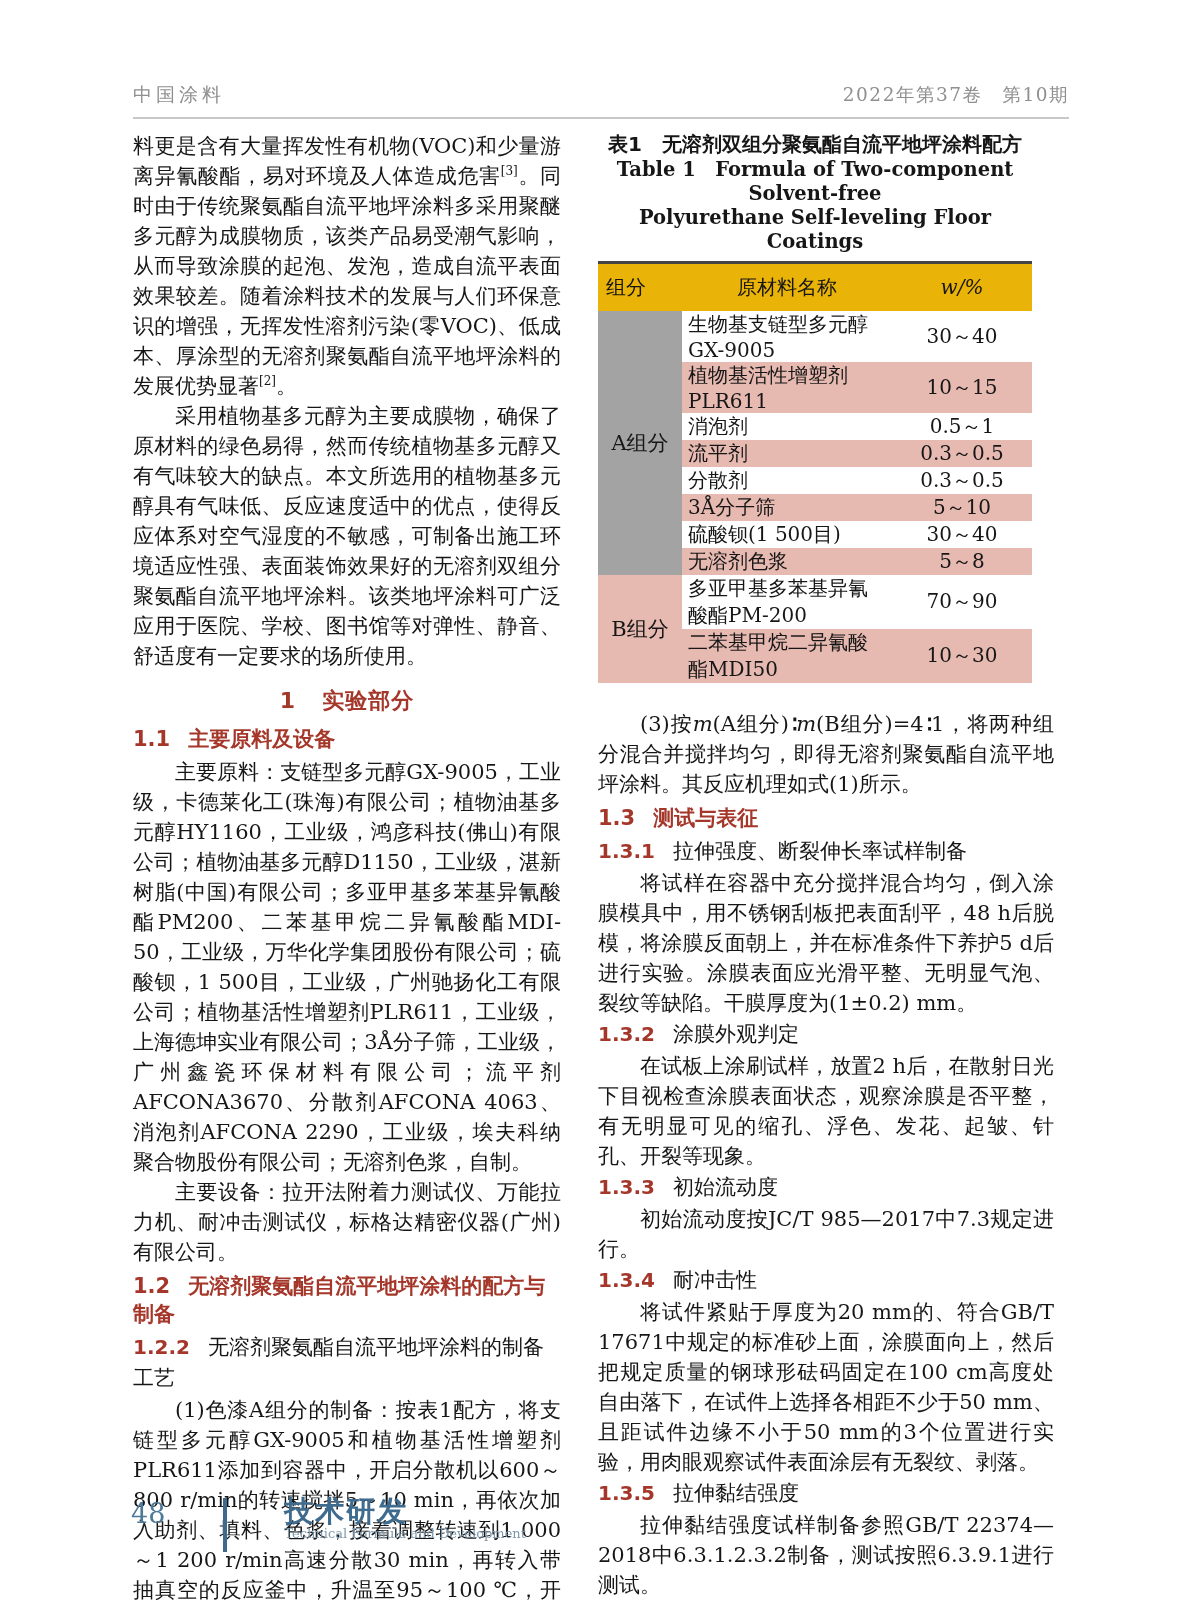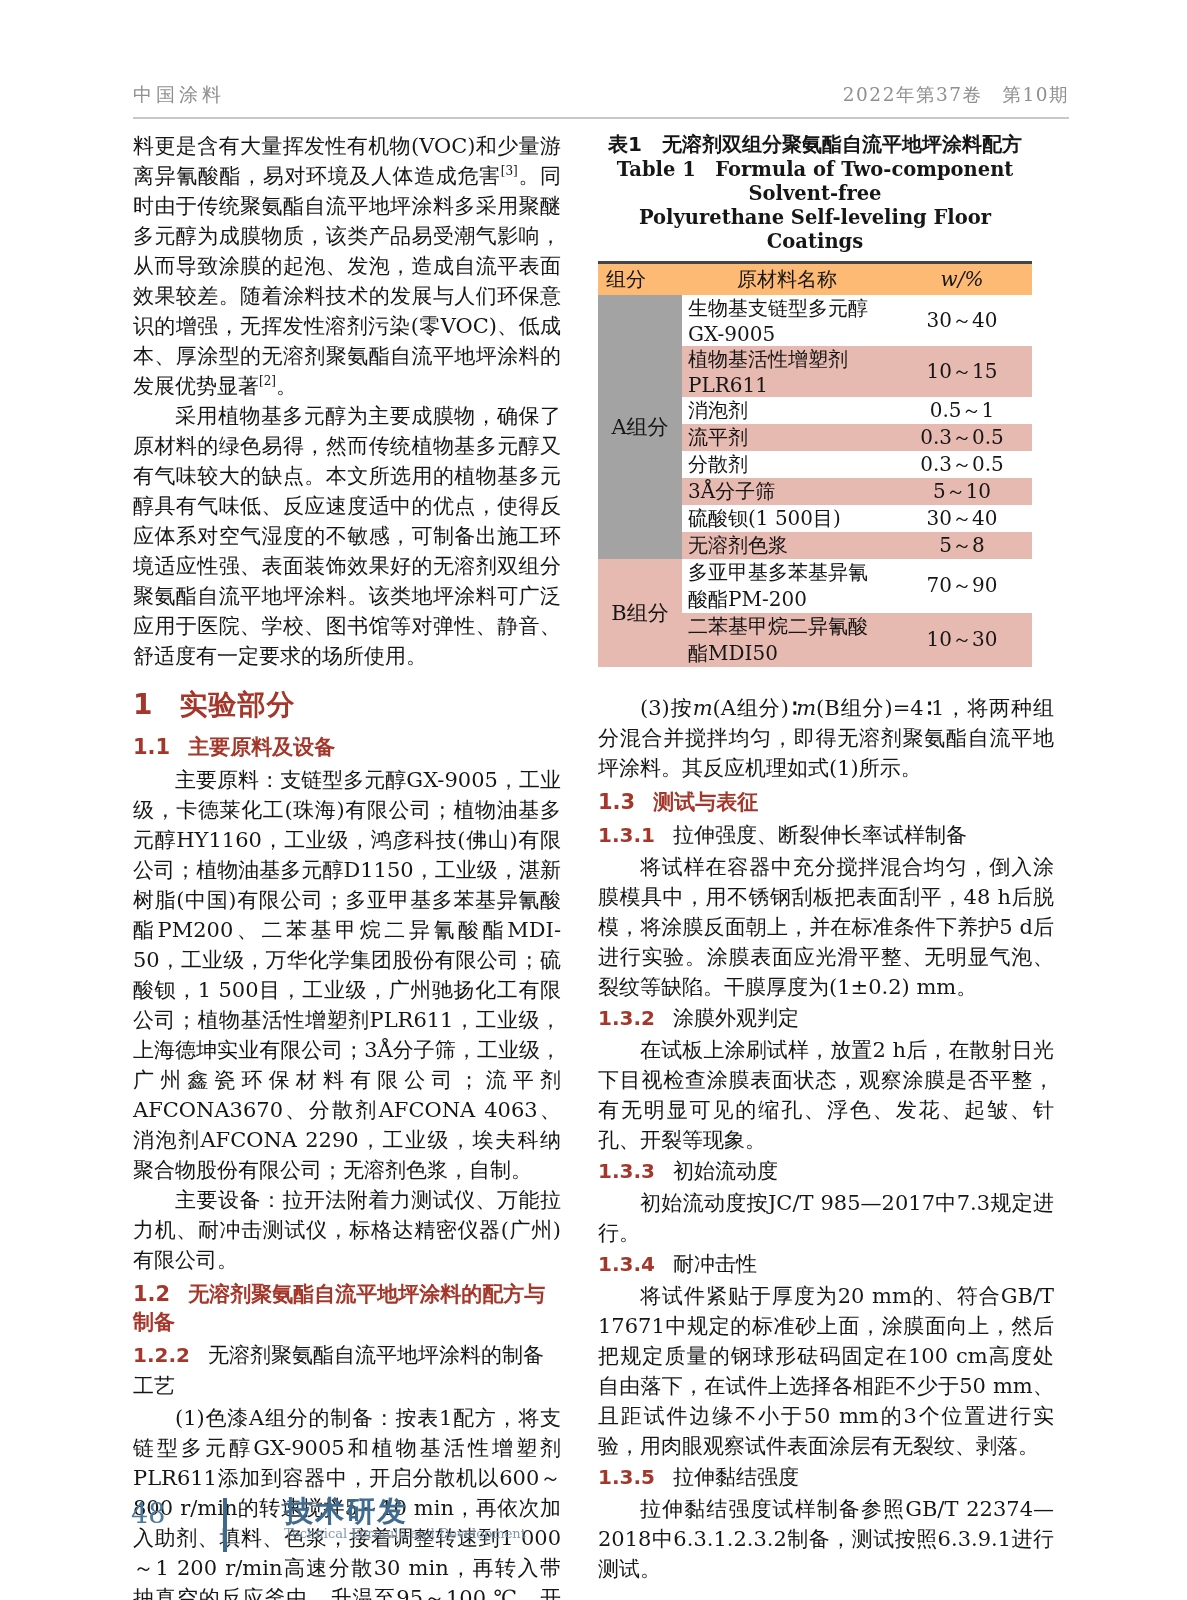--- a/index.html
+++ b/index.html
@@ -23,21 +23,21 @@
   .col-left{width:428px;}
   .col-right{width:456px;}
 
   p.body{margin:0;font-size:21px;line-height:30px;text-align:justify;}
   .indent{text-indent:2em;}
   sup.ref{font-size:12px;line-height:0;}
 
   
   .h-sec{
     margin:15px 0 9px;font-family:"DejaVu Sans","Liberation Sans",sans-serif;
-    font-weight:bold;color:#A5372A;font-size:28px;letter-spacing:1px;
+    font-weight:bold;color:#A5372A;font-size:22px;letter-spacing:1px;text-align:center;
   }
   .h-sec .num{margin-right:26px;}
   .h-sub{
     margin:5px 0 4px;font-family:"DejaVu Sans","Liberation Sans",sans-serif;
     font-weight:bold;color:#A5372A;font-size:21px;
   }
   .h-sub .num{margin-right:18px;}
   .h-min{font-size:21px;line-height:31px;margin:1px 0;}
   .h-min .num{
     font-family:"DejaVu Sans","Liberation Sans",sans-serif;font-weight:bold;
@@ -47,21 +47,21 @@
 
   
   .table-block{width:434px;margin-bottom:26px;}
   .tbl-title-zh{
     text-align:center;font-family:"DejaVu Sans","Liberation Sans",sans-serif;
     font-weight:bold;font-size:20px;line-height:27px;
   }
   .tbl-title-en{text-align:center;font-weight:bold;font-size:19.5px;line-height:24px;}
   table.formula{border-collapse:collapse;width:434px;margin-top:7px;border-top:3px solid #454545;font-size:20px;}
   table.formula td{padding:0 6px;}
-  tr.head{background:#fdba74;height:32px;}
+  tr.head{background:#eab308;height:48px;}
   tr.head .hc1{width:70px;padding-left:8px;}
   tr.head .hc2{text-align:center;}
   tr.head .hc3{text-align:center;font-style:italic;}
   tbody.striped tr{height:26.5px;}
   tbody.striped tr:nth-child(even){background:#E6B9B1;}
   td.gcell{text-align:center;background:#a3a3a3;font-size:21px;}
   td.gcell-b{text-align:center;background:#E6B9B1;font-size:21px;}
   td.name{padding-left:12px;}
   td.val{text-align:center;width:128px;}
 

